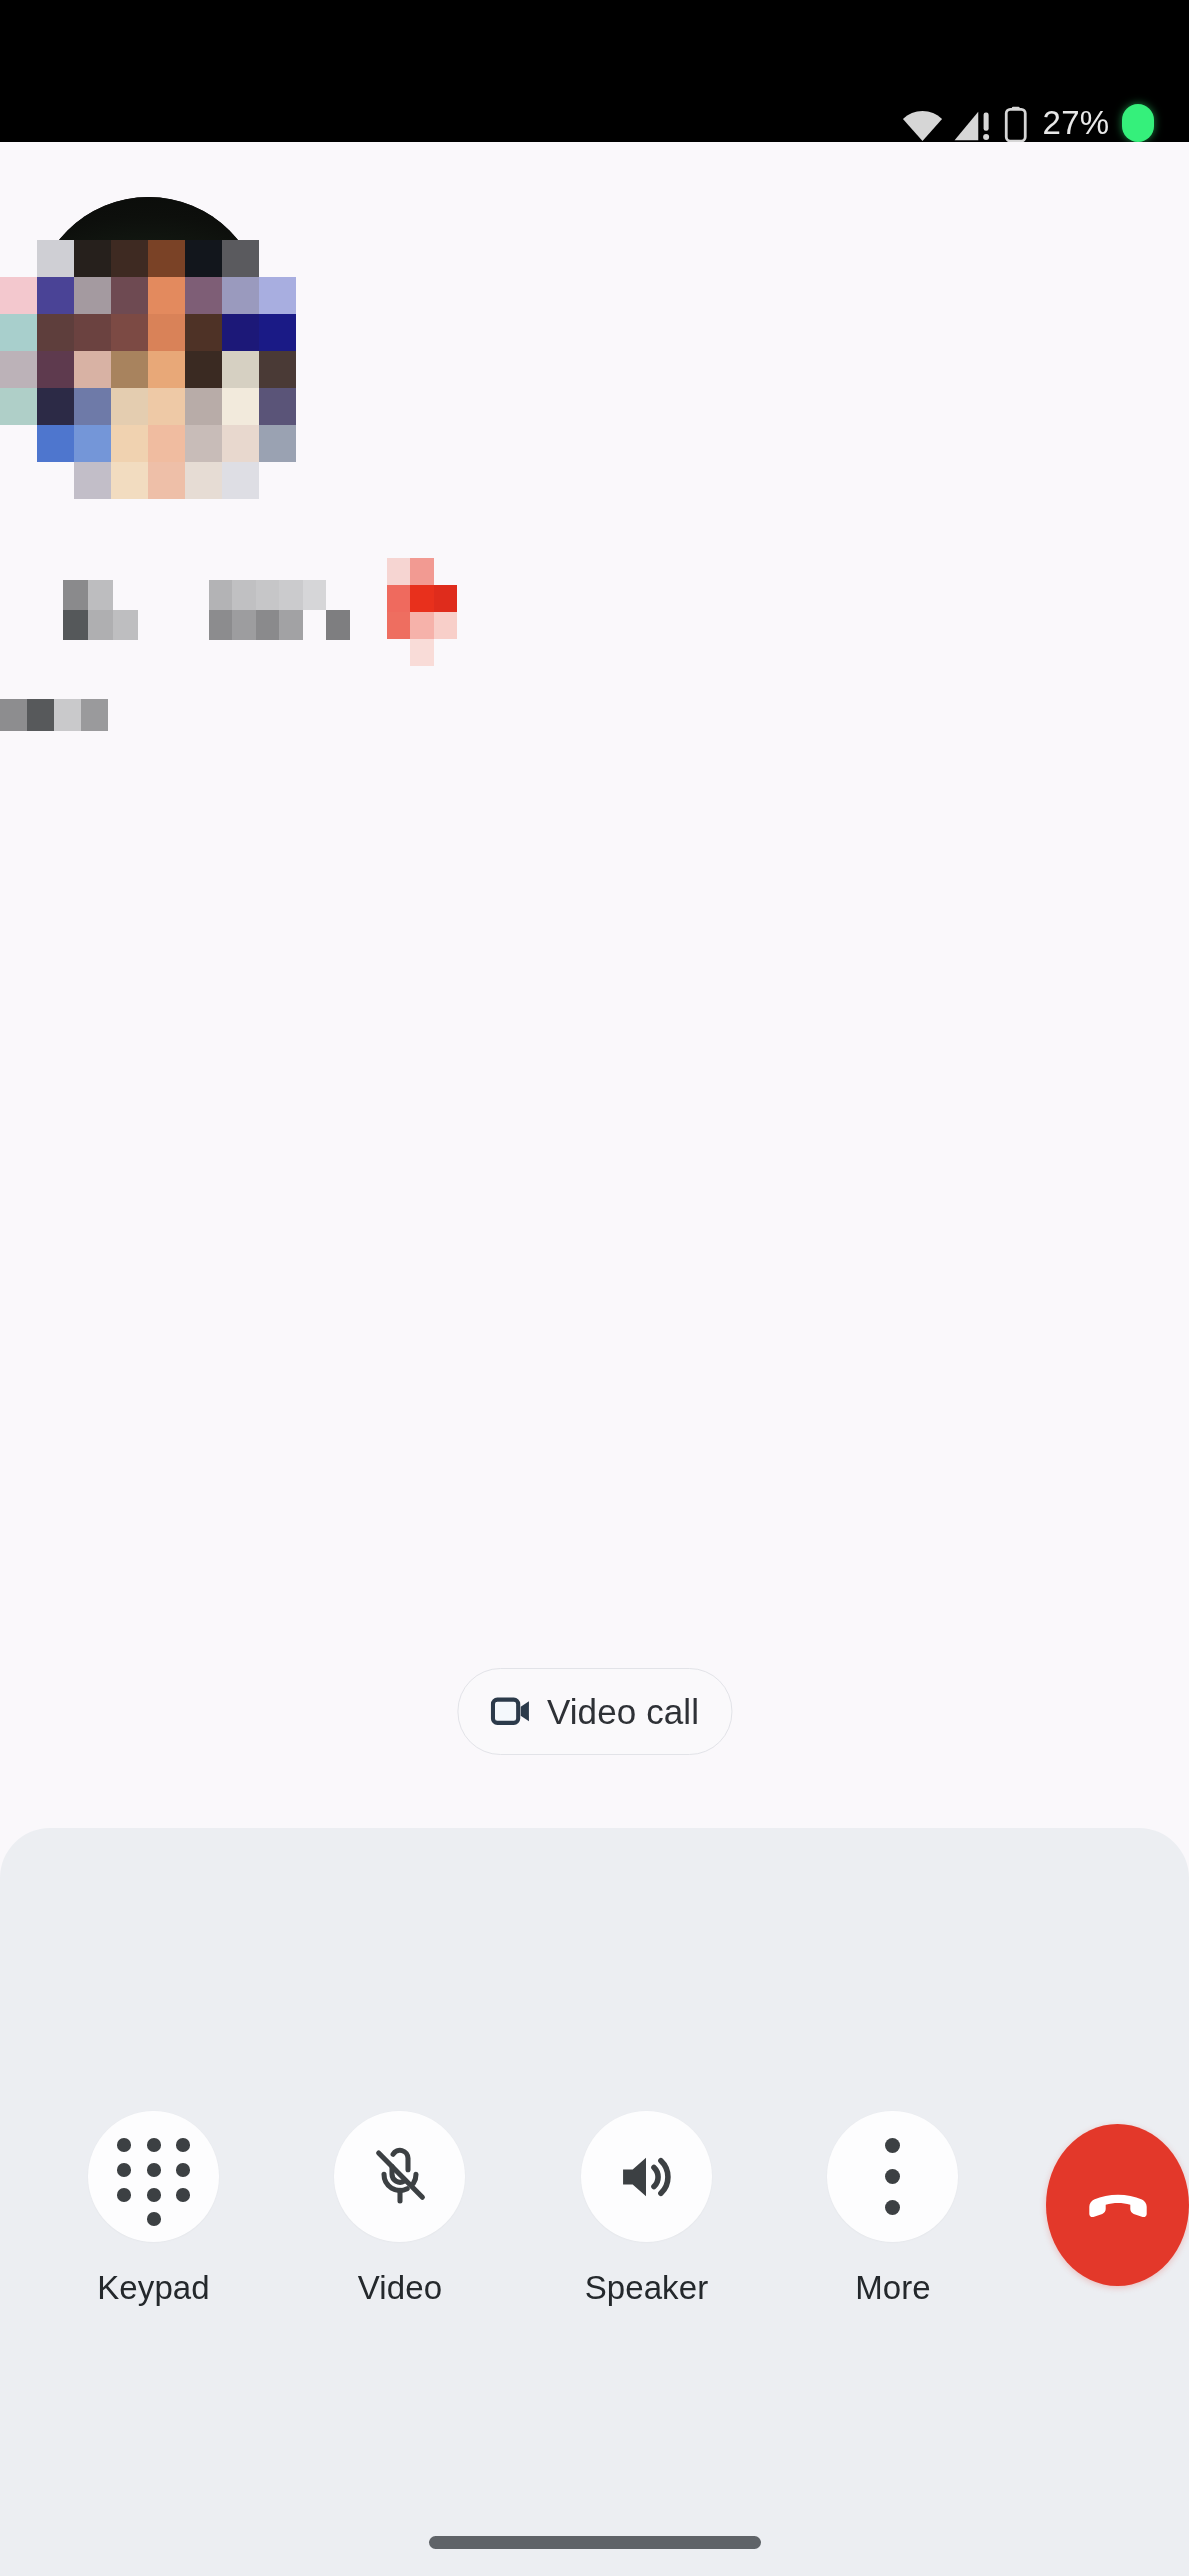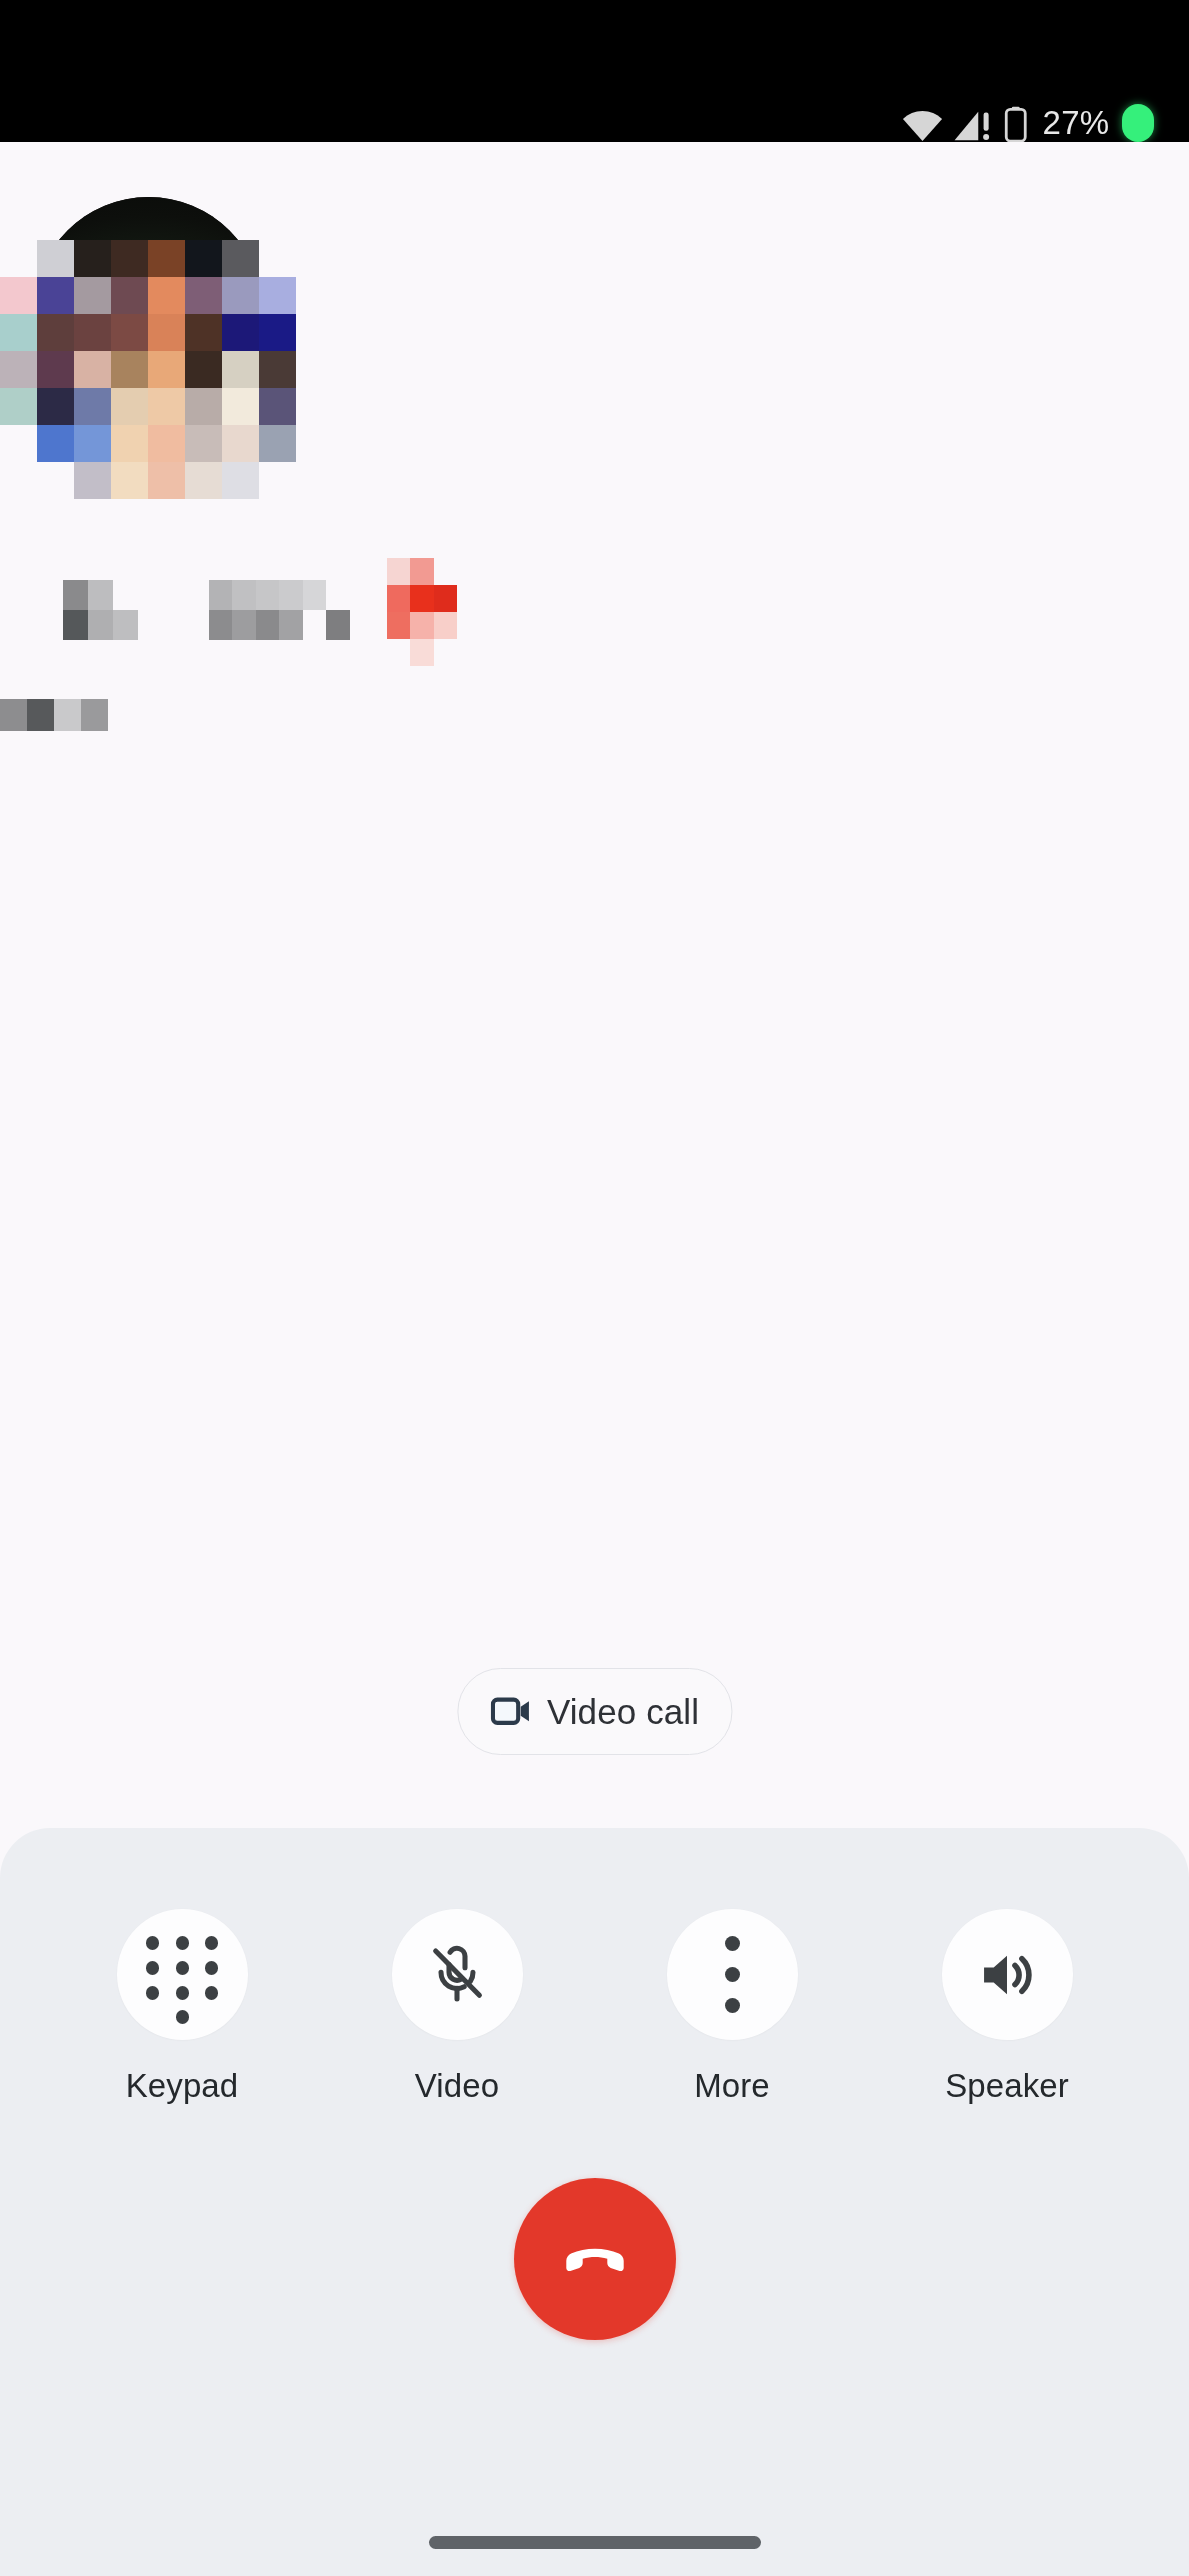--- a/index.html
+++ b/index.html
@@ -194,21 +194,21 @@
   }
 
   
   #control-panel {
     position: relative;
     flex: 0 0 681px;
     width: 100%;
     background: #ECEEF2;
     border-radius: 50px 50px 0 0;
     display: flex;
-    flex-direction: column;
+    flex-direction: row;
     align-items: center;
   }
 
   #control-row {
     margin-top: 81px;
     width: 100%;
     display: flex;
     justify-content: space-evenly;
     align-items: flex-start;
   }
@@ -475,38 +475,38 @@
             <path d="M6 11a6 6 0 0 0 8.7 5.4"></path>
             <path d="M12 17v4"></path>
             <path d="M4 3 L20.4 19.6"></path>
           </svg>
         </div>
         <span class="ctrl-label">Video</span>
       </div>
 
       <div class="ctrl">
         <div class="ctrl-circle">
+          <svg width="64" height="64" viewBox="0 0 24 24" fill="none">
+            <path d="M3.4 9.2 H7 L12 4.8 V19.2 L7 14.8 H3.4 Z" fill="#3C4043"></path>
+            <path d="M15 8.4 A5 5 0 0 1 15 15.6" stroke="#3C4043" stroke-width="2.1" stroke-linecap="round" fill="none"></path>
+            <path d="M17.6 5.9 A8.4 8.4 0 0 1 17.6 18.1" stroke="#3C4043" stroke-width="2.1" stroke-linecap="round" fill="none"></path>
+          </svg>
+        </div>
+        <span class="ctrl-label">Speaker</span>
+      </div>
+
+      <div class="ctrl">
+        <div class="ctrl-circle">
           <div class="kebab">
             <i style="top:0;"></i>
               <i style="top:31px;"></i>
               <i style="top:62px;"></i>
           </div>
         </div>
         <span class="ctrl-label">More</span>
-      </div>
-
-      <div class="ctrl">
-        <div class="ctrl-circle">
-          <svg width="64" height="64" viewBox="0 0 24 24" fill="none">
-            <path d="M3.4 9.2 H7 L12 4.8 V19.2 L7 14.8 H3.4 Z" fill="#3C4043"></path>
-            <path d="M15 8.4 A5 5 0 0 1 15 15.6" stroke="#3C4043" stroke-width="2.1" stroke-linecap="round" fill="none"></path>
-            <path d="M17.6 5.9 A8.4 8.4 0 0 1 17.6 18.1" stroke="#3C4043" stroke-width="2.1" stroke-linecap="round" fill="none"></path>
-          </svg>
-        </div>
-        <span class="ctrl-label">Speaker</span>
       </div>
     </div>
 
     <div id="end-call-btn">
       <svg width="82" height="82" viewBox="0 0 24 24" fill="#FFFFFF">
         <path d="M12 9c-2.5 0-4.9.5-7 1.4-.8.4-1.4 1.2-1.4 2.1v2.1c0 .6.6 1.1 1.2.9l2.6-.9c.6-.2 1-.8 1-1.4v-1.3c1.2-.3 2.4-.5 3.6-.5s2.4.2 3.6.5v1.3c0 .6.4 1.2 1 1.4l2.6.9c.6.2 1.2-.3 1.2-.9v-2.1c0-.9-.6-1.7-1.4-2.1C16.9 9.5 14.5 9 12 9z"></path>
       </svg>
     </div>
   </div>
 

